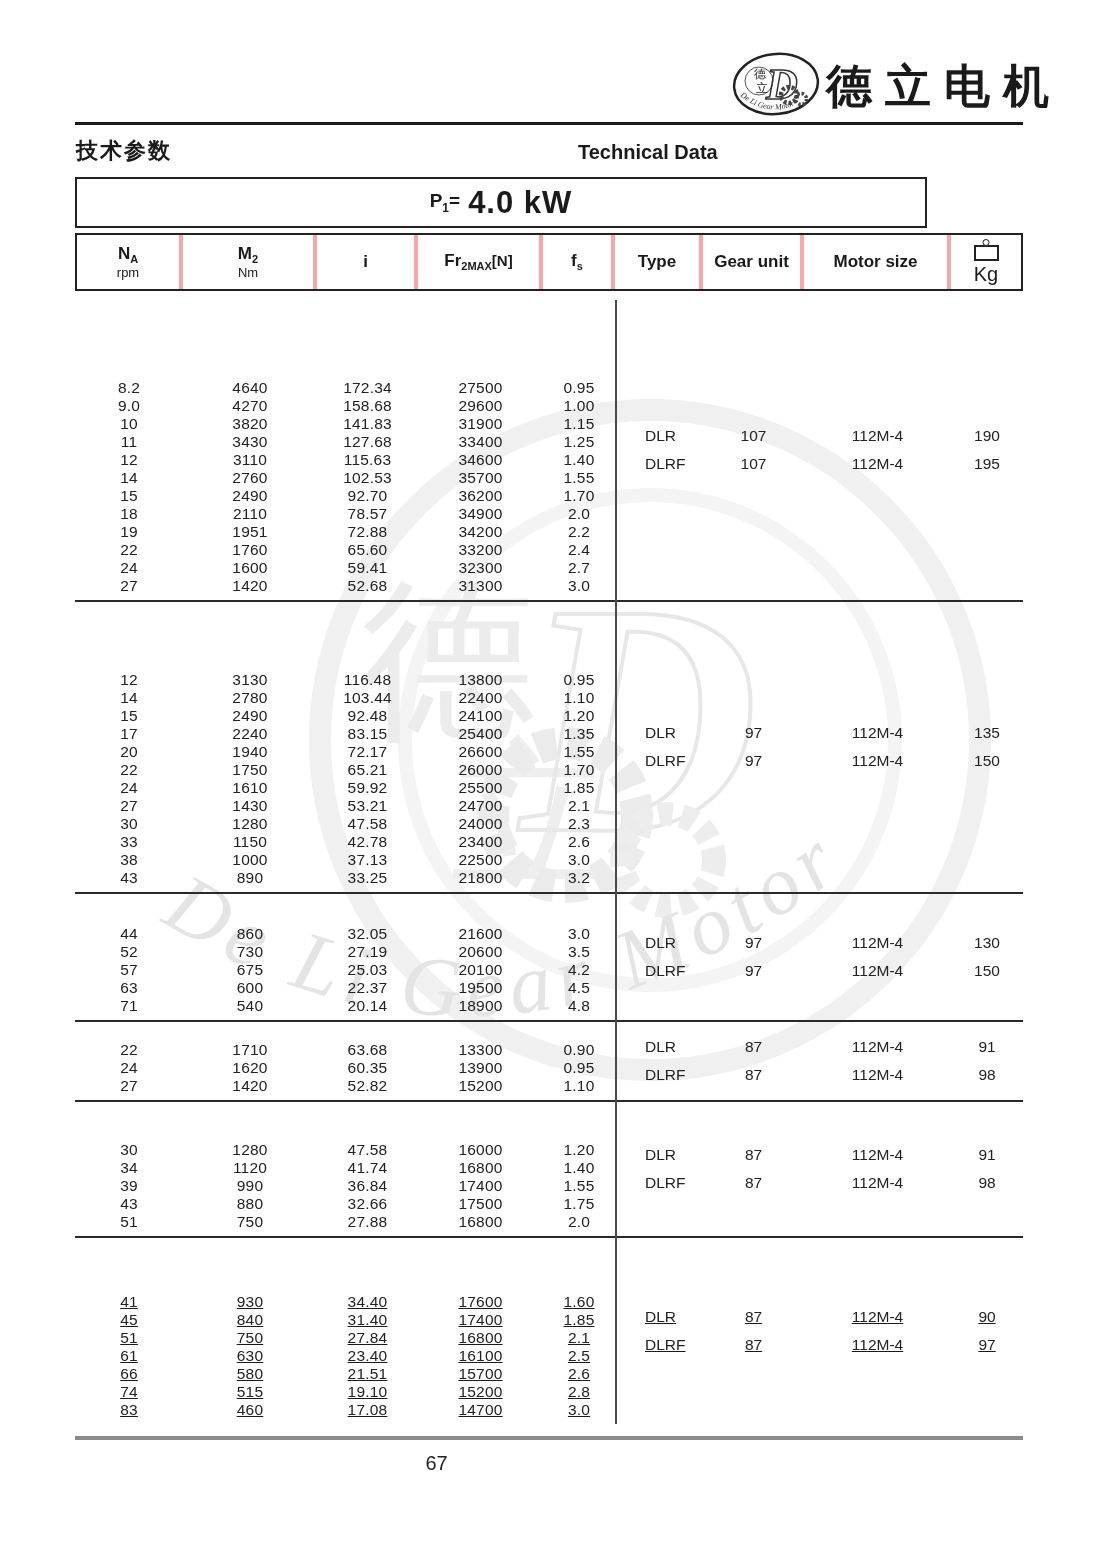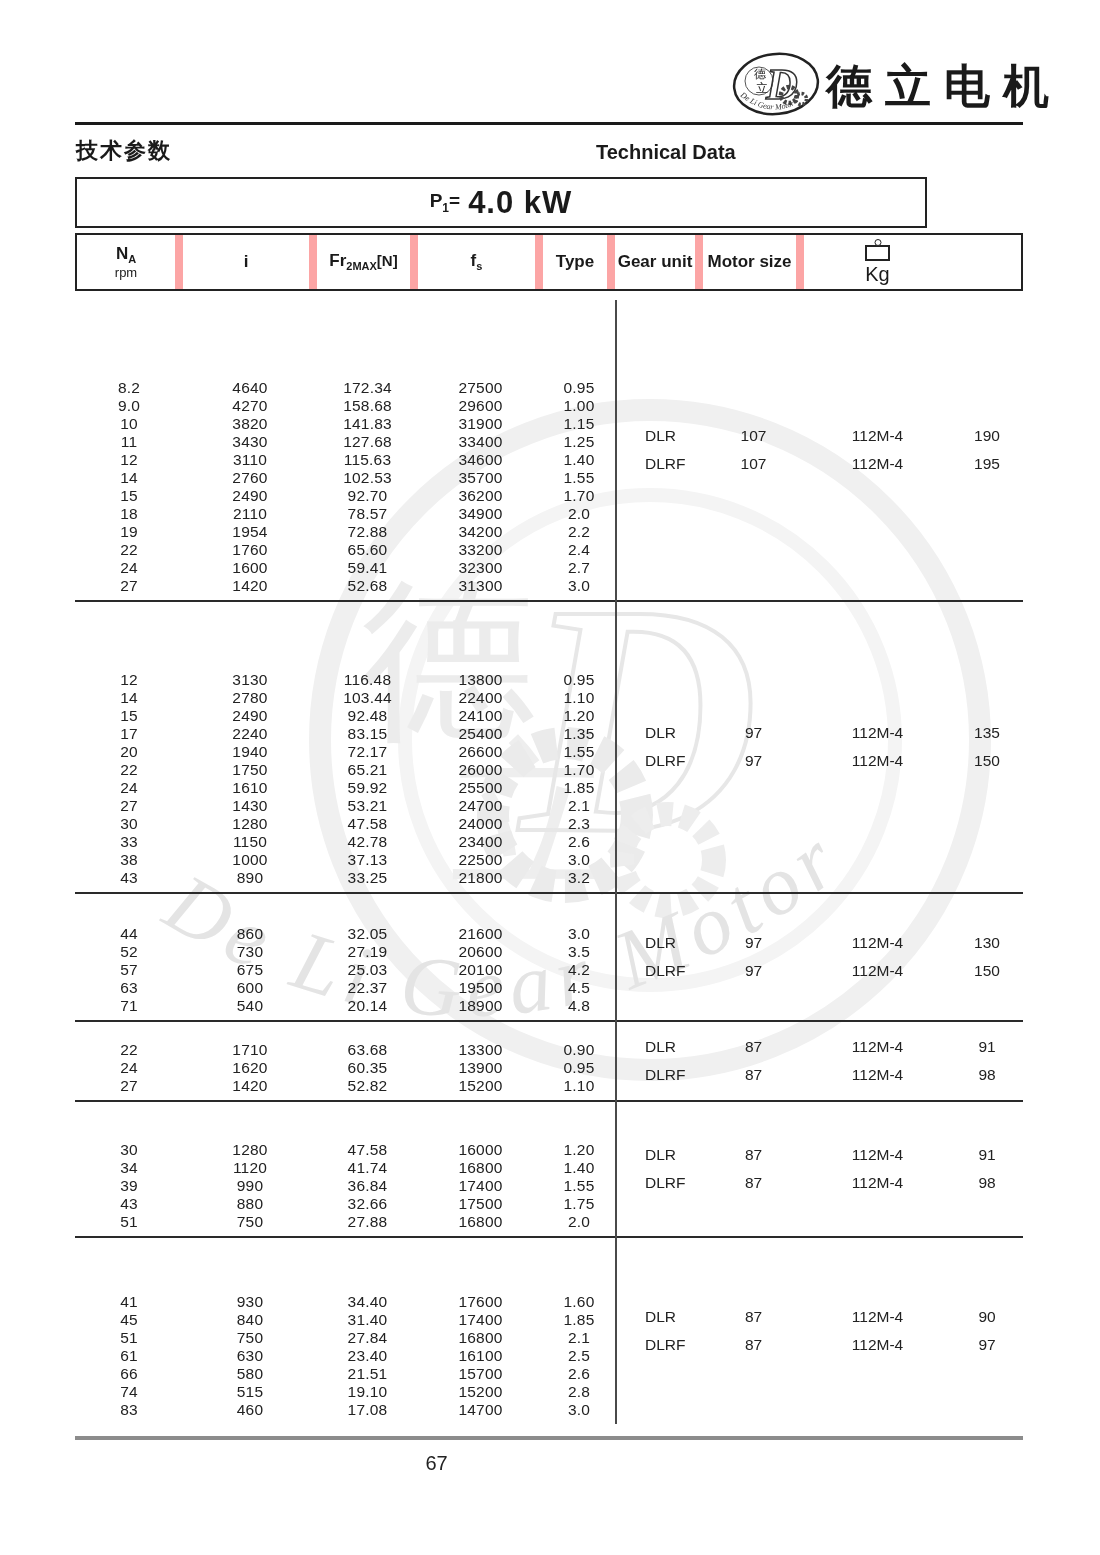--- a/index.html
+++ b/index.html
@@ -8,33 +8,33 @@
         font-family:"Liberation Sans",sans-serif;color:#1a1a1a}
   .layer-content{position:absolute;inset:0;z-index:1}
   .layer-watermark{position:absolute;inset:0;z-index:0;pointer-events:none}
 
   
   .logo-svg{position:absolute;left:728px;top:48px}
   .brand-name{position:absolute;left:826px;top:56px;font-family:"Liberation Serif",serif;
               font-size:46px;font-weight:bold;letter-spacing:13px;white-space:nowrap}
   .top-rule{position:absolute;left:75px;top:122px;width:948px;height:3px;background:#1a1a1a}
   .sec-zh{position:absolute;left:76px;top:136px;font-size:22px;font-weight:bold;letter-spacing:2px}
-  .sec-en{position:absolute;left:596px;top:141px;font-size:20px;font-weight:bold}
+  .sec-en{position:absolute;left:578px;top:141px;font-size:20px;font-weight:bold}
 
   
   .title-box{position:absolute;left:75px;top:177px;width:852px;height:51px;border:2px solid #222;
              display:flex;align-items:center;justify-content:center;background:transparent}
   .title-box .plabel{font-size:19px;font-weight:bold}
   .title-box sub{font-size:12px;font-weight:bold}
   .title-box .pvalue{font-size:31px;font-weight:bold;letter-spacing:1px;margin-left:8px}
 
   
   .head-row{position:absolute;left:75px;top:233px;width:948px;height:58px;border:2px solid #222;
             display:grid;grid-template-columns:106px 134px 101px 125px 72px 88px 101px 147px 1fr}
-  .hcell{border-right:8px solid #fca5a5;display:flex;flex-direction:column;align-items:center;
+  .hcell{border-right:4px solid #fca5a5;display:flex;flex-direction:column;align-items:center;
          justify-content:center;line-height:1.12}
   .hcell:last-child{border-right:none}
   .hmain{font-size:17px;font-weight:bold;white-space:nowrap}
   .hmain sub{font-size:11px;font-weight:bold}
   .htail{font-size:15px;font-weight:bold}
   .hunit{font-size:13px;font-weight:normal}
   .kg-icon{width:25px;height:16px;border:2px solid #222;position:relative;margin-top:7px;margin-bottom:2px}
   .kg-icon::before{content:"";position:absolute;left:50%;top:-8px;transform:translateX(-50%);
                    width:5px;height:5px;border:1.5px solid #222;border-radius:50%;background:#fff}
   .kg-label{font-size:20px;font-weight:normal}
@@ -101,20 +101,24 @@
       <span class="plabel"><span>P</span><sub>1</sub><span>=</span></span>
         <span class="pvalue">4.0 kW</span>
     </div>
 
     <div class="head-row">
       <div class="hcell">
         <div class="hmain"><span>N</span><sub>A</sub></div>
         <div class="hunit">rpm</div>
       </div>
       <div class="hcell">
+        <div class="hmain"><span>M</span><sub>2</sub></div>
+        <div class="hunit">Nm</div>
+      </div>
+      <div class="hcell">
         <div class="hmain"><span>i</span></div>
       </div>
       <div class="hcell">
         <div class="hmain"><span>Fr</span><sub>2MAX</sub><span class="htail">[N]</span></div>
       </div>
       <div class="hcell">
         <div class="hmain"><span>f</span><sub>s</sub></div>
       </div>
       <div class="hcell">
         <div class="hmain">Type</div>
@@ -186,21 +190,21 @@
             </div>
             <div class="row">
               <div class="cell c0">18</div>
               <div class="cell c1">2110</div>
               <div class="cell c2">78.57</div>
               <div class="cell c3">34900</div>
               <div class="cell c4">2.0</div>
             </div>
             <div class="row">
               <div class="cell c0">19</div>
-              <div class="cell c1">1954</div>
+              <div class="cell c1">1951</div>
               <div class="cell c2">72.88</div>
               <div class="cell c3">34200</div>
               <div class="cell c4">2.2</div>
             </div>
             <div class="row">
               <div class="cell c0">22</div>
               <div class="cell c1">1760</div>
               <div class="cell c2">65.60</div>
               <div class="cell c3">33200</div>
               <div class="cell c4">2.4</div>
@@ -475,21 +479,21 @@
               <div class="tcell t3">91</div>
             </div>
             <div class="trow">
               <div class="tcell t0">DLRF</div>
               <div class="tcell t1">87</div>
               <div class="tcell t2">112M-4</div>
               <div class="tcell t3">98</div>
             </div>
           </div>
         </div>
-        <div class="block" style="height: 188px;">
+        <div class="block" style="height: 188px; text-decoration: underline;">
           <div class="rows">
             <div class="row">
               <div class="cell c0">41</div>
               <div class="cell c1">930</div>
               <div class="cell c2">34.40</div>
               <div class="cell c3">17600</div>
               <div class="cell c4">1.60</div>
             </div>
             <div class="row">
               <div class="cell c0">45</div>

